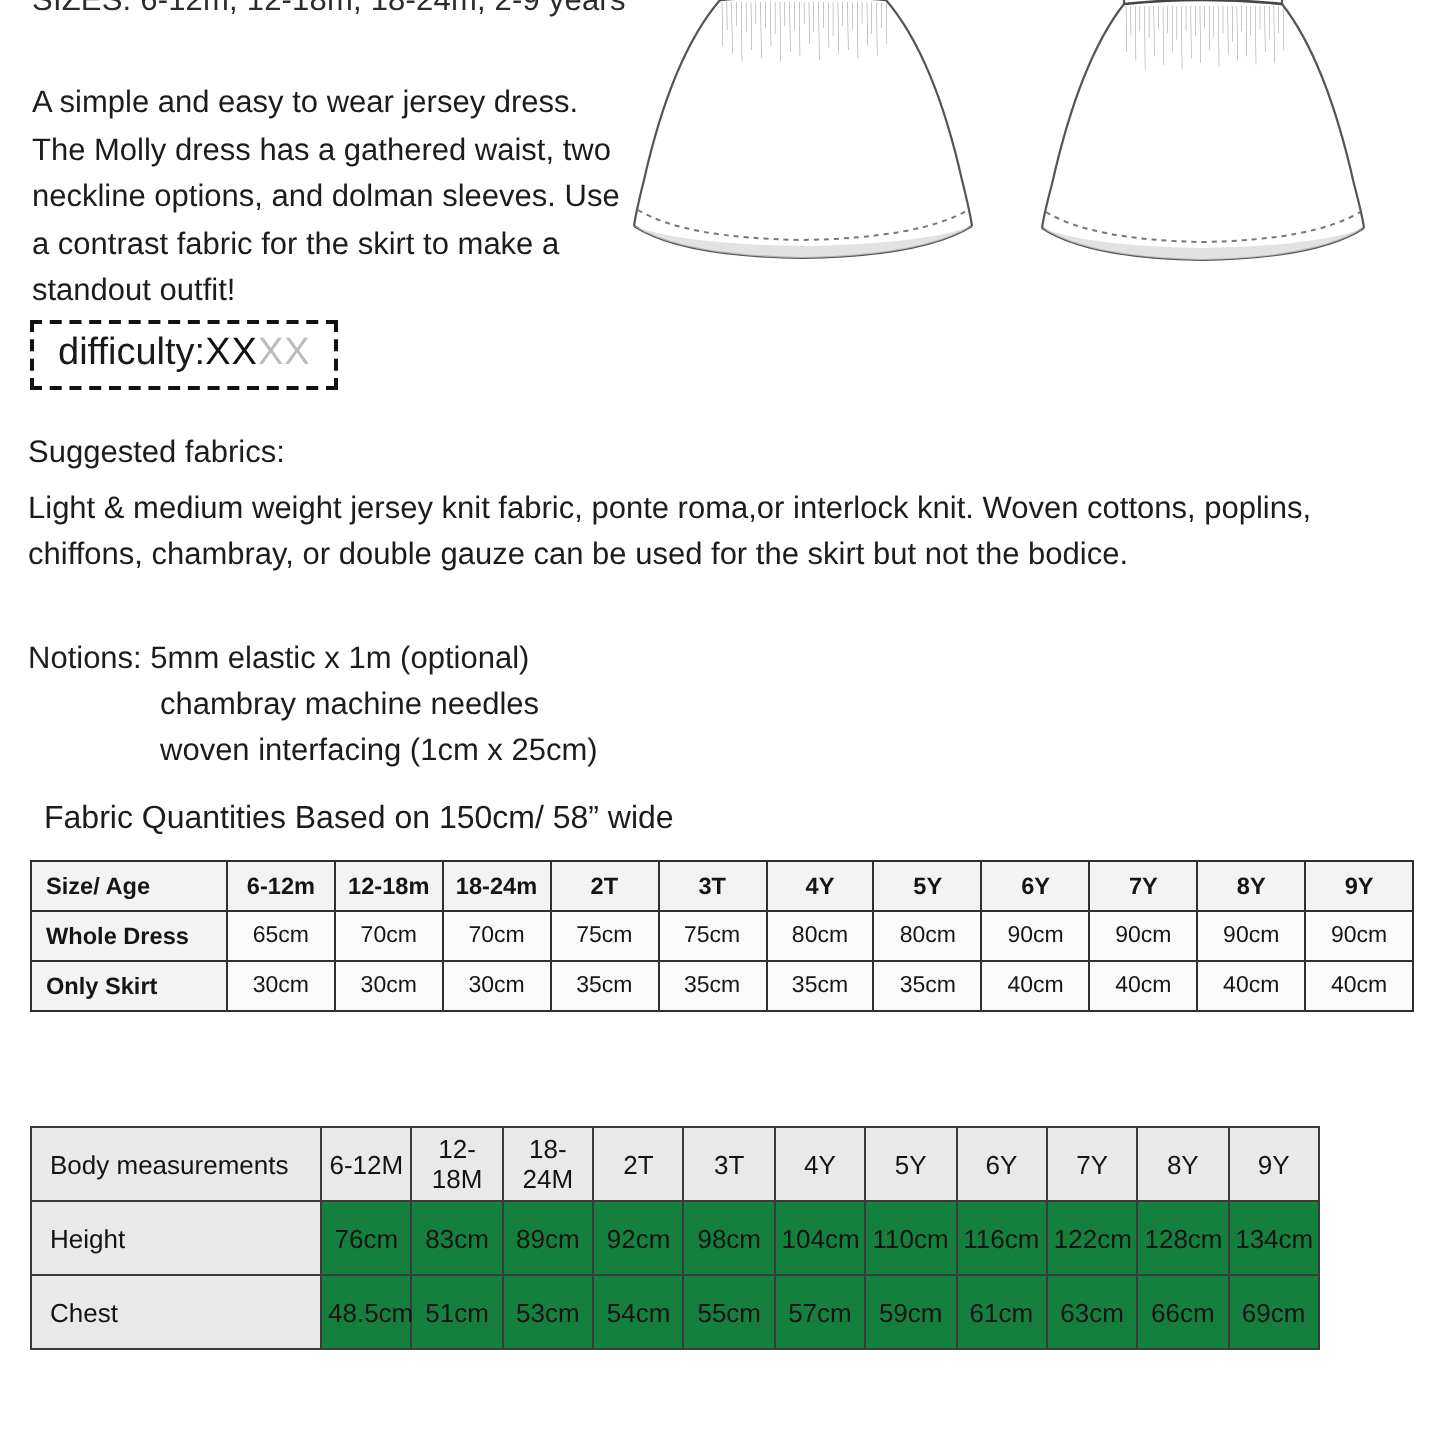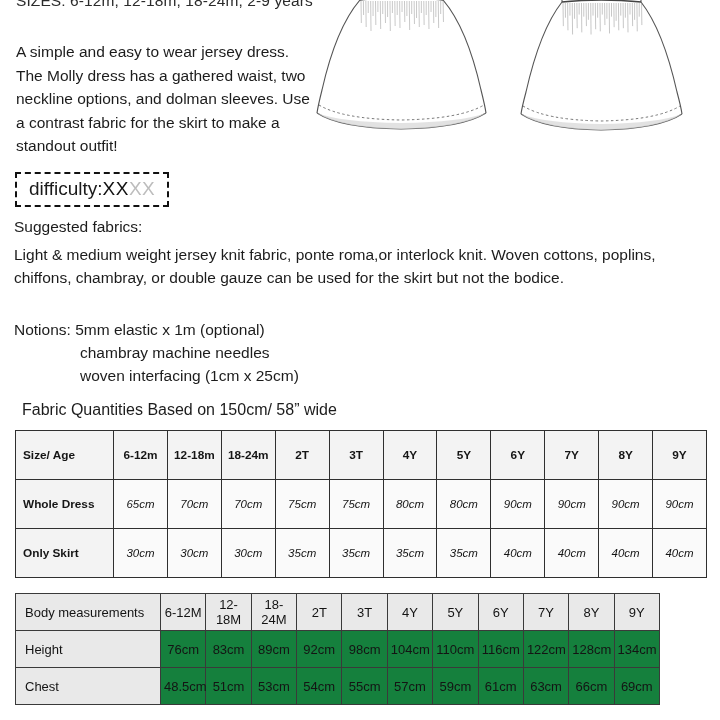--- a/index.html
+++ b/index.html
@@ -42,21 +42,20 @@
   
   #difficulty-box {
     position: absolute;
     left: 15px;
     top: 160px;
     border: 2px dashed #111;
     padding: 3px 12px 4px 12px;
     font-size: 19px;
     line-height: 24px;
     white-space: nowrap;
-    margin-top: 12px;
   }
   #difficulty-box .dx-filled { color: #111; letter-spacing: 0.5px; }
   #difficulty-box .dx-empty  { color: #bdbdbd; letter-spacing: 0.5px; }
 
   
   .textblock {
     position: absolute;
     font-size: 15.5px;
     line-height: 23px;
     color: #1c1c1c;
@@ -80,43 +79,42 @@
     top: 430px;
     width: 692px;
   }
   #fabric-table td, #fabric-table th {
     border: 1px solid #2f2f2f;
     height: 24px;
     text-align: center;
     font-size: 11.5px;
     background: #f3f3f3;
     color: #151515;
-    padding: 12px 2px;
+    padding: 0 2px;
   }
   #fabric-table th,
   #fabric-table td.rowhead {
     font-weight: bold;
     font-size: 11.8px;
   }
   #fabric-table td.rowhead,
   #fabric-table th.corner {
     text-align: left;
     padding-left: 7px;
     width: 88px;
   }
   #fabric-table td.val {
     font-weight: normal;
     background: #fafafa;
-    font-style: italic;
   }
 
   
   #body-table {
     left: 15px;
-    top: 593px;
+    top: 563px;
     width: 645px;
   }
   #body-table td, #body-table th {
     border: 1px solid #3a3a3a;
     height: 36px;
     text-align: center;
     font-size: 13px;
     font-weight: normal;
     background: #15803d;
     color: #141414;

